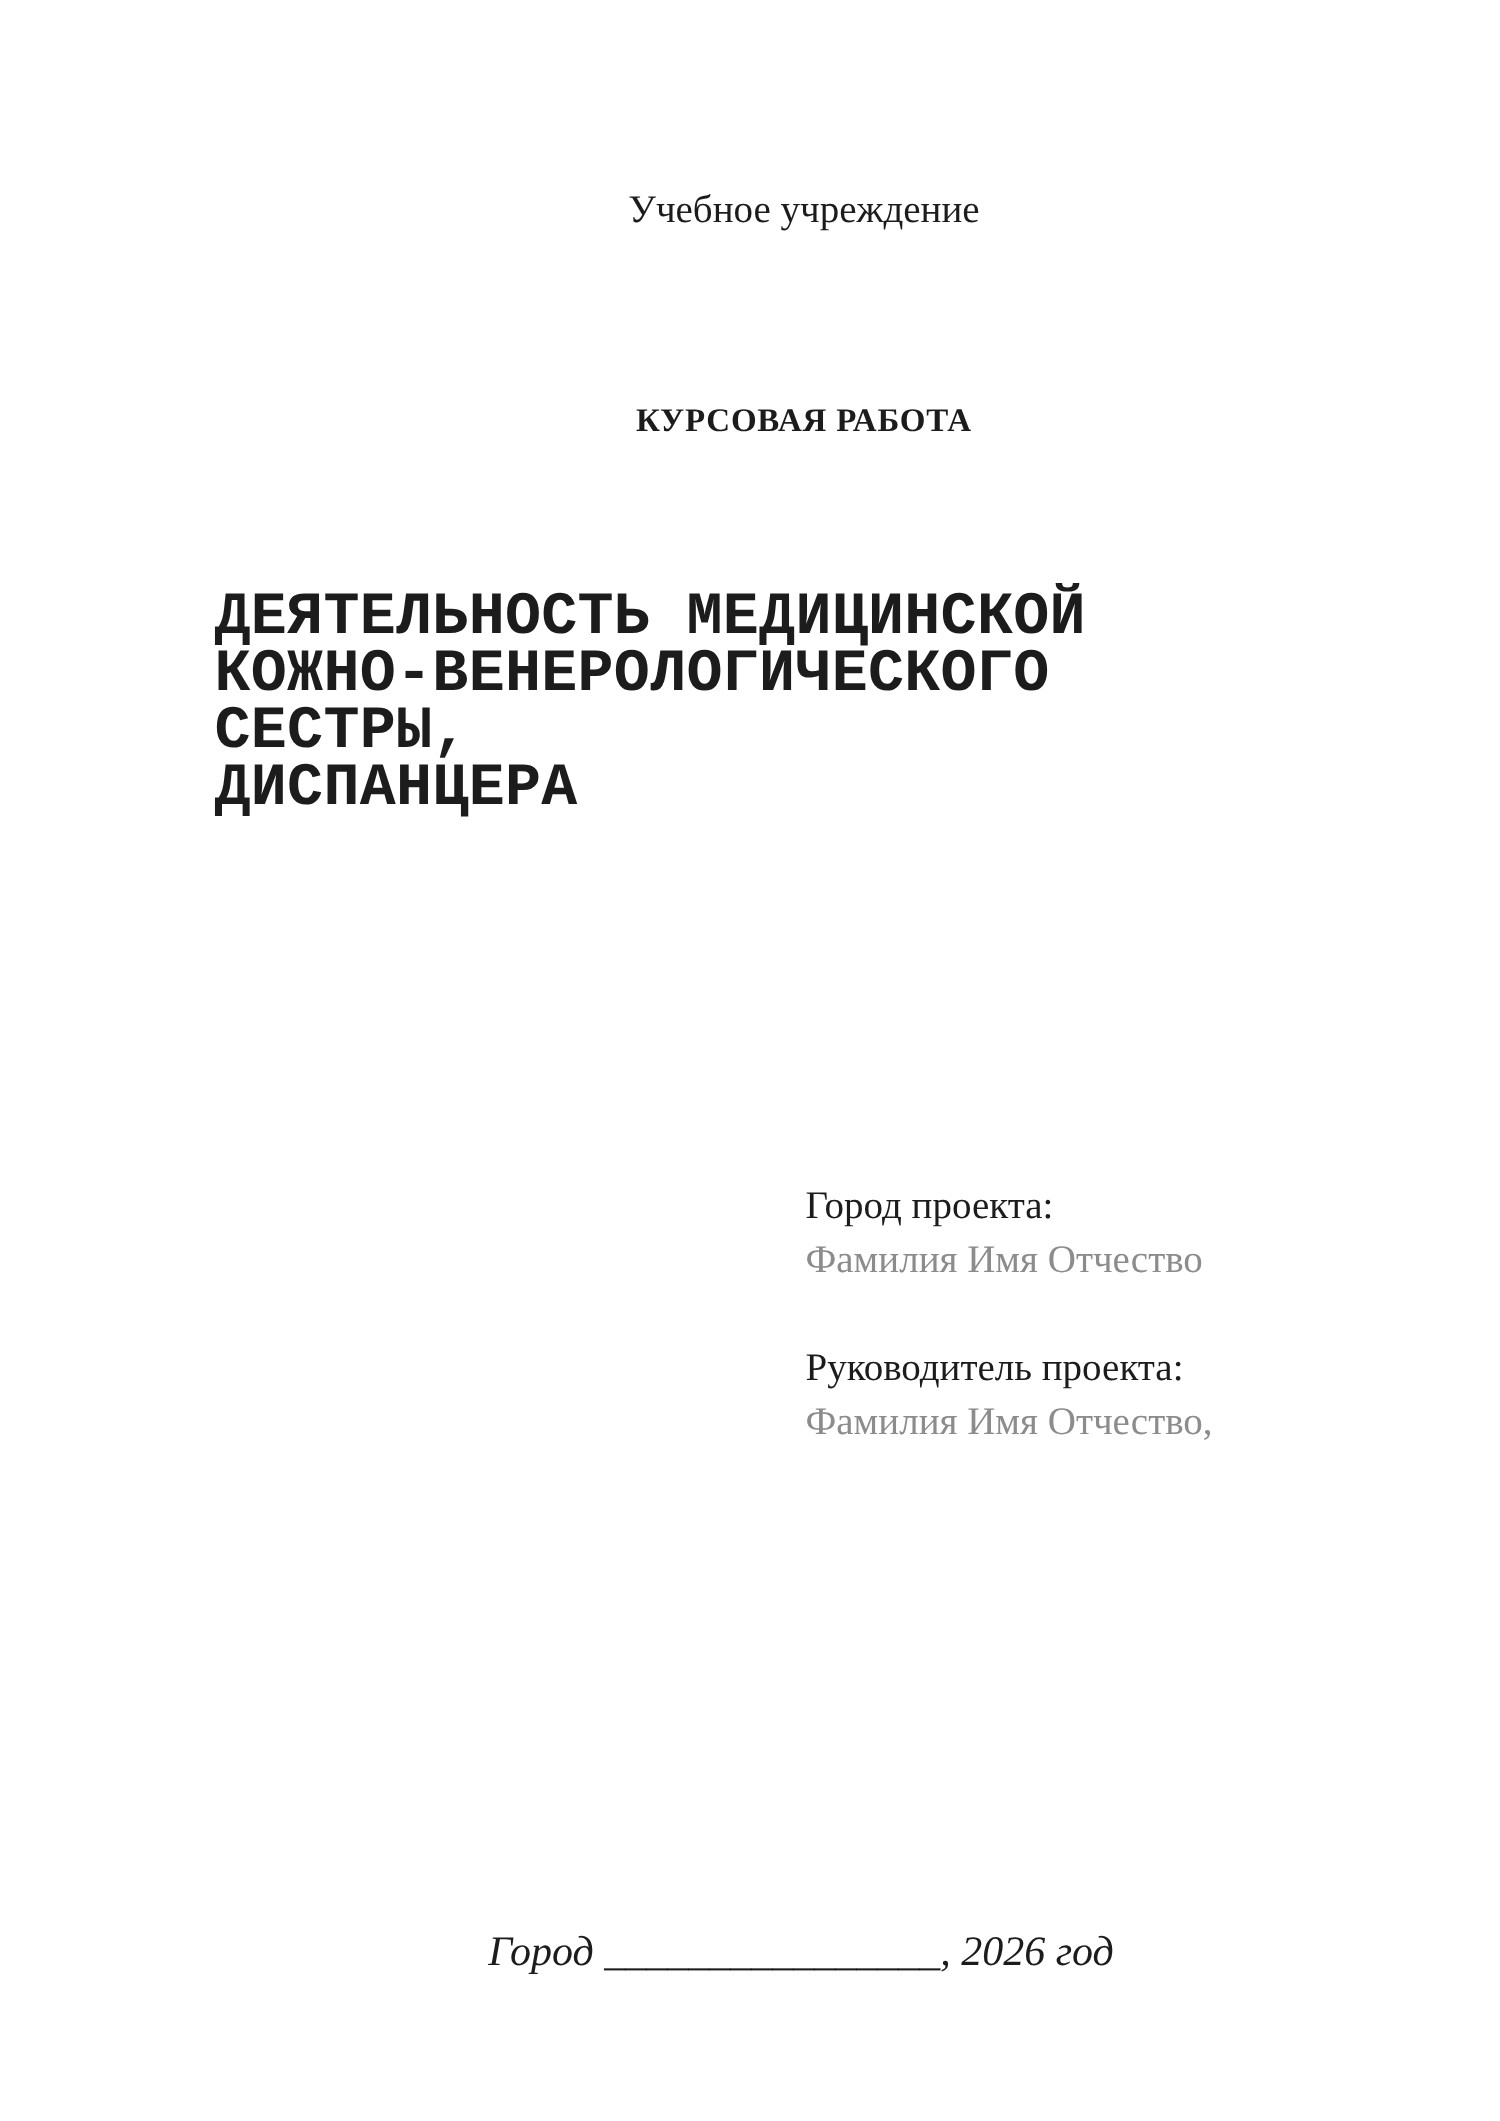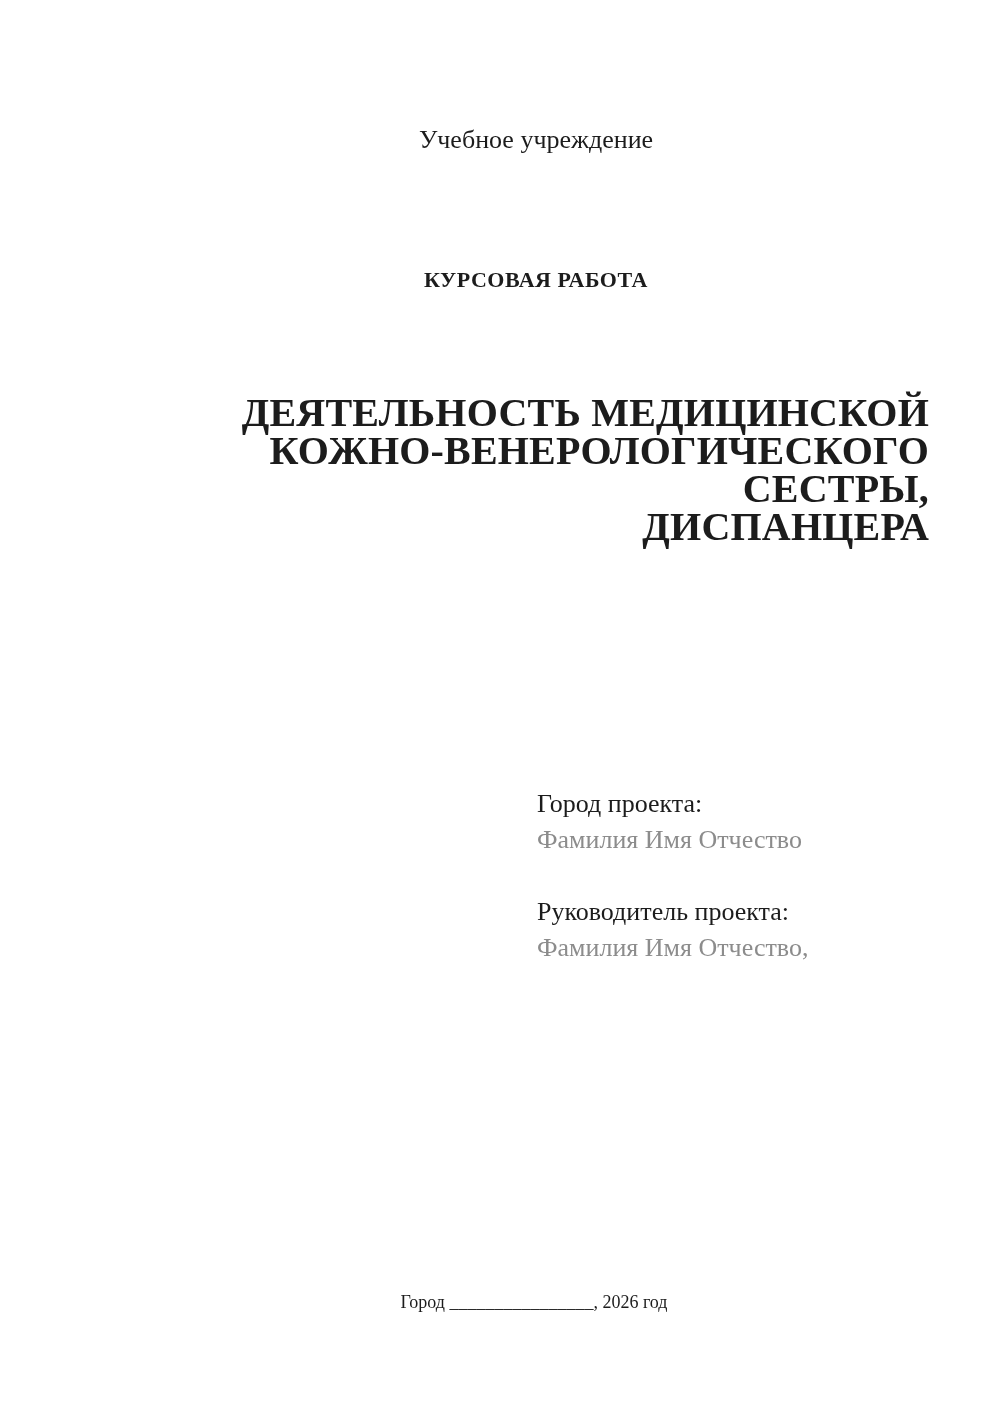--- a/index.html
+++ b/index.html
@@ -37,25 +37,26 @@
     font-size: 22px;
     font-weight: bold;
     line-height: 34px;
     letter-spacing: 0.5px;
   }
   .main-title {
     position: absolute;
     top: 394px;
     left: 143px;
     right: 71px;
-    text-align: right;
+    text-align: left;
     font-size: 40px;
     font-weight: bold;
     line-height: 38px;
     letter-spacing: 0.2px;
+    font-family: Liberation Mono, monospace;
   }
   .credits {
     position: absolute;
     left: 537px;
     top: 786px;
     font-size: 26px;
     line-height: 36px;
     text-align: left;
   }
   .credits .label {
@@ -67,22 +68,23 @@
   }
   .credits .block-gap {
     height: 36px;
   }
   .footer-line {
     position: absolute;
     top: 1286px;
     left: 143px;
     right: 75px;
     text-align: center;
-    font-size: 18px;
+    font-size: 28px;
     line-height: 32px;
+    font-style: italic;
   }
 </style>
 </head>
 <body>
 
 <div class="page">
 
   <div class="institution">Учебное учреждение</div>
 
   <div class="work-type">КУРСОВАЯ РАБОТА</div>

